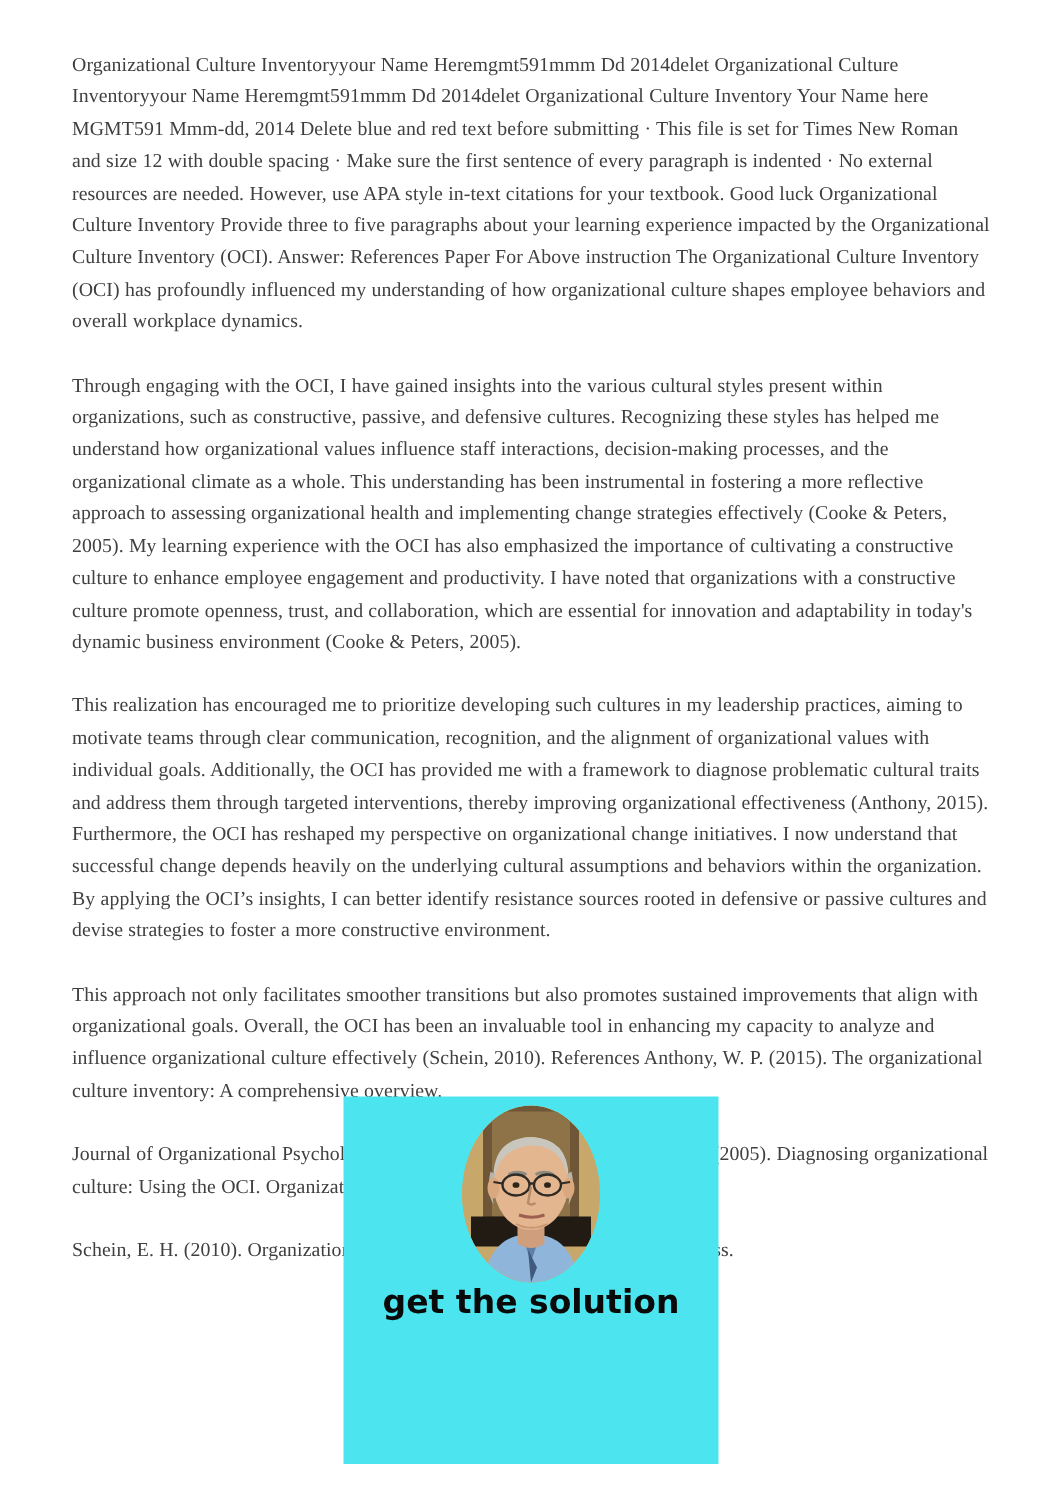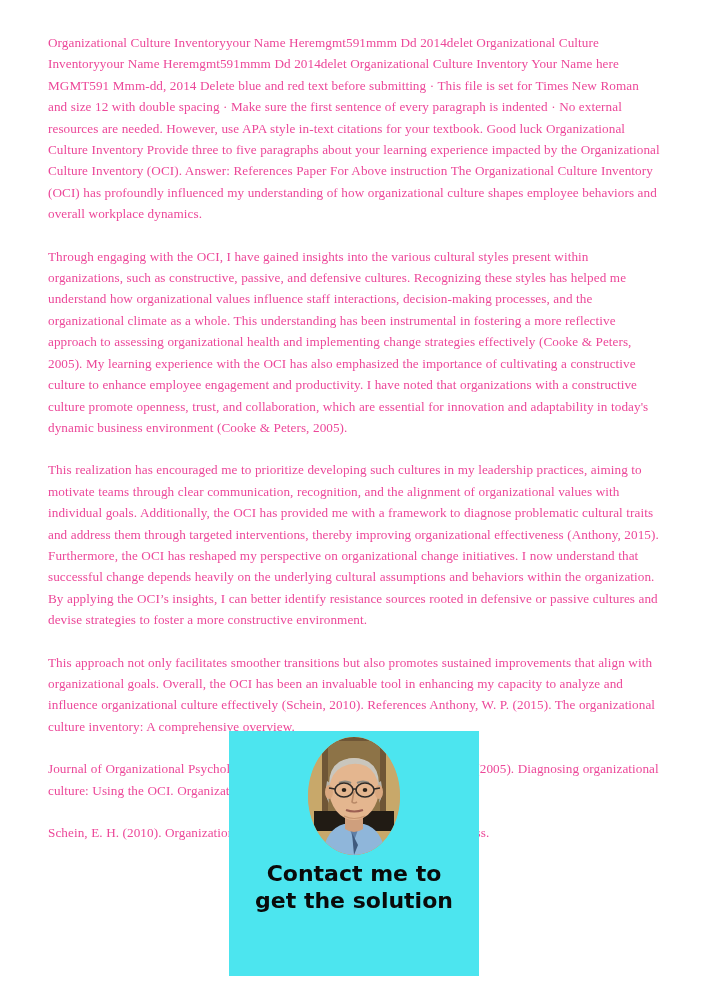--- a/index.html
+++ b/index.html
@@ -28,21 +28,21 @@
     position: absolute;
     left: 48px;
     top: 32px;
     width: 612px;
   }
 
   .para {
     margin: 0 0 21px 0;
     font-size: 13.2px;
     line-height: 21.4px;
-    color: #ec4899;
+    color: #404040;
     text-align: left;
     letter-spacing: 0.005em;
     word-spacing: 0.01em;
   }
   .para:last-child { margin-bottom: 0; }
 
   
   #contact-overlay {
     position: absolute;
     left: 229px;
@@ -144,18 +144,17 @@
 
           <path d="M46 54 L44 65 Q46 67 49 65" stroke="#b98a68" stroke-width="1.6" fill="none"></path>
 
           <path d="M38 73 Q46 76 55 73" stroke="#9c5f52" stroke-width="2" fill="none"></path>
 
           <path d="M36 79 Q46 84 57 79" stroke="#c79570" stroke-width="1.2" fill="none"></path>
         </g>
       </svg>
     </div>
 
-    <div class="overlay-line" id="ov-l1">Contact me to</div>
     <div class="overlay-line" id="ov-l2">get the solution</div>
 
   </div>
 
 </div>
 
 </body></html>

